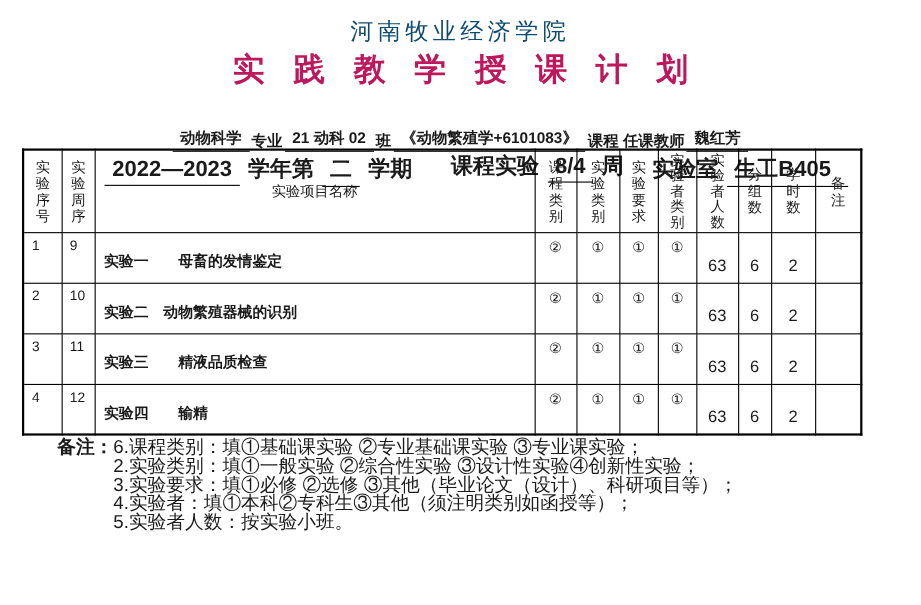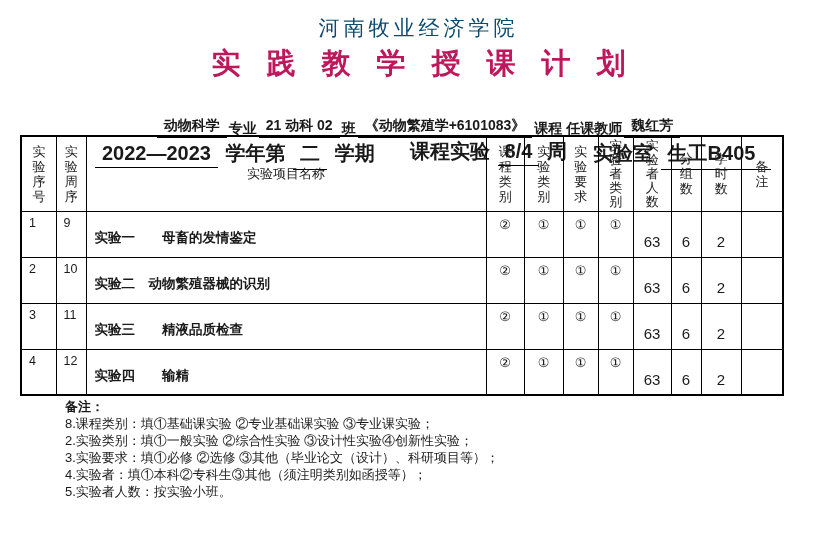--- a/index.html
+++ b/index.html
@@ -81,22 +81,22 @@
     vertical-align:top; text-align:center;
     padding-top:5px; font-size:13px;
   }
   td.valcell {
     vertical-align:top; text-align:center;
     padding-top:21px; font-size:15px;
   }
   td.remarkcell { vertical-align:top; }
 
   .notes {
-    position:absolute; left:65px; top:398px; width:720px;
-    display:flex; font-size:13px; line-height:17px;flex-direction:column;
+    position:absolute; left:52px; top:398px; width:720px;
+    display:flex; font-size:17px; line-height:17px;
   }
   .notes-label { font-weight:bold; white-space:nowrap; }
   .notes-lines div { white-space:nowrap; }
 </style>
 </head>
 <body>
 
 <div class="school">河南牧业经济学院</div>
 <div class="main-title">实践教学授课计划</div>
 
@@ -210,19 +210,19 @@
       <td class="valcell">6</td>
       <td class="valcell">2</td>
       <td class="remarkcell"></td>
     </tr>
   </tbody>
 </table>
 
 <div class="notes">
   <div class="notes-label">备注：</div>
   <div class="notes-lines">
-    <div>8.课程类别：填①基础课实验 ②专业基础课实验 ③专业课实验；</div>
+    <div>6.课程类别：填①基础课实验 ②专业基础课实验 ③专业课实验；</div>
     <div>2.实验类别：填①一般实验 ②综合性实验 ③设计性实验④创新性实验；</div>
     <div>3.实验要求：填①必修 ②选修 ③其他（毕业论文（设计）、科研项目等）；</div>
     <div>4.实验者：填①本科②专科生③其他（须注明类别如函授等）；</div>
     <div>5.实验者人数：按实验小班。</div>
   </div>
 </div>
 
 </body></html>

